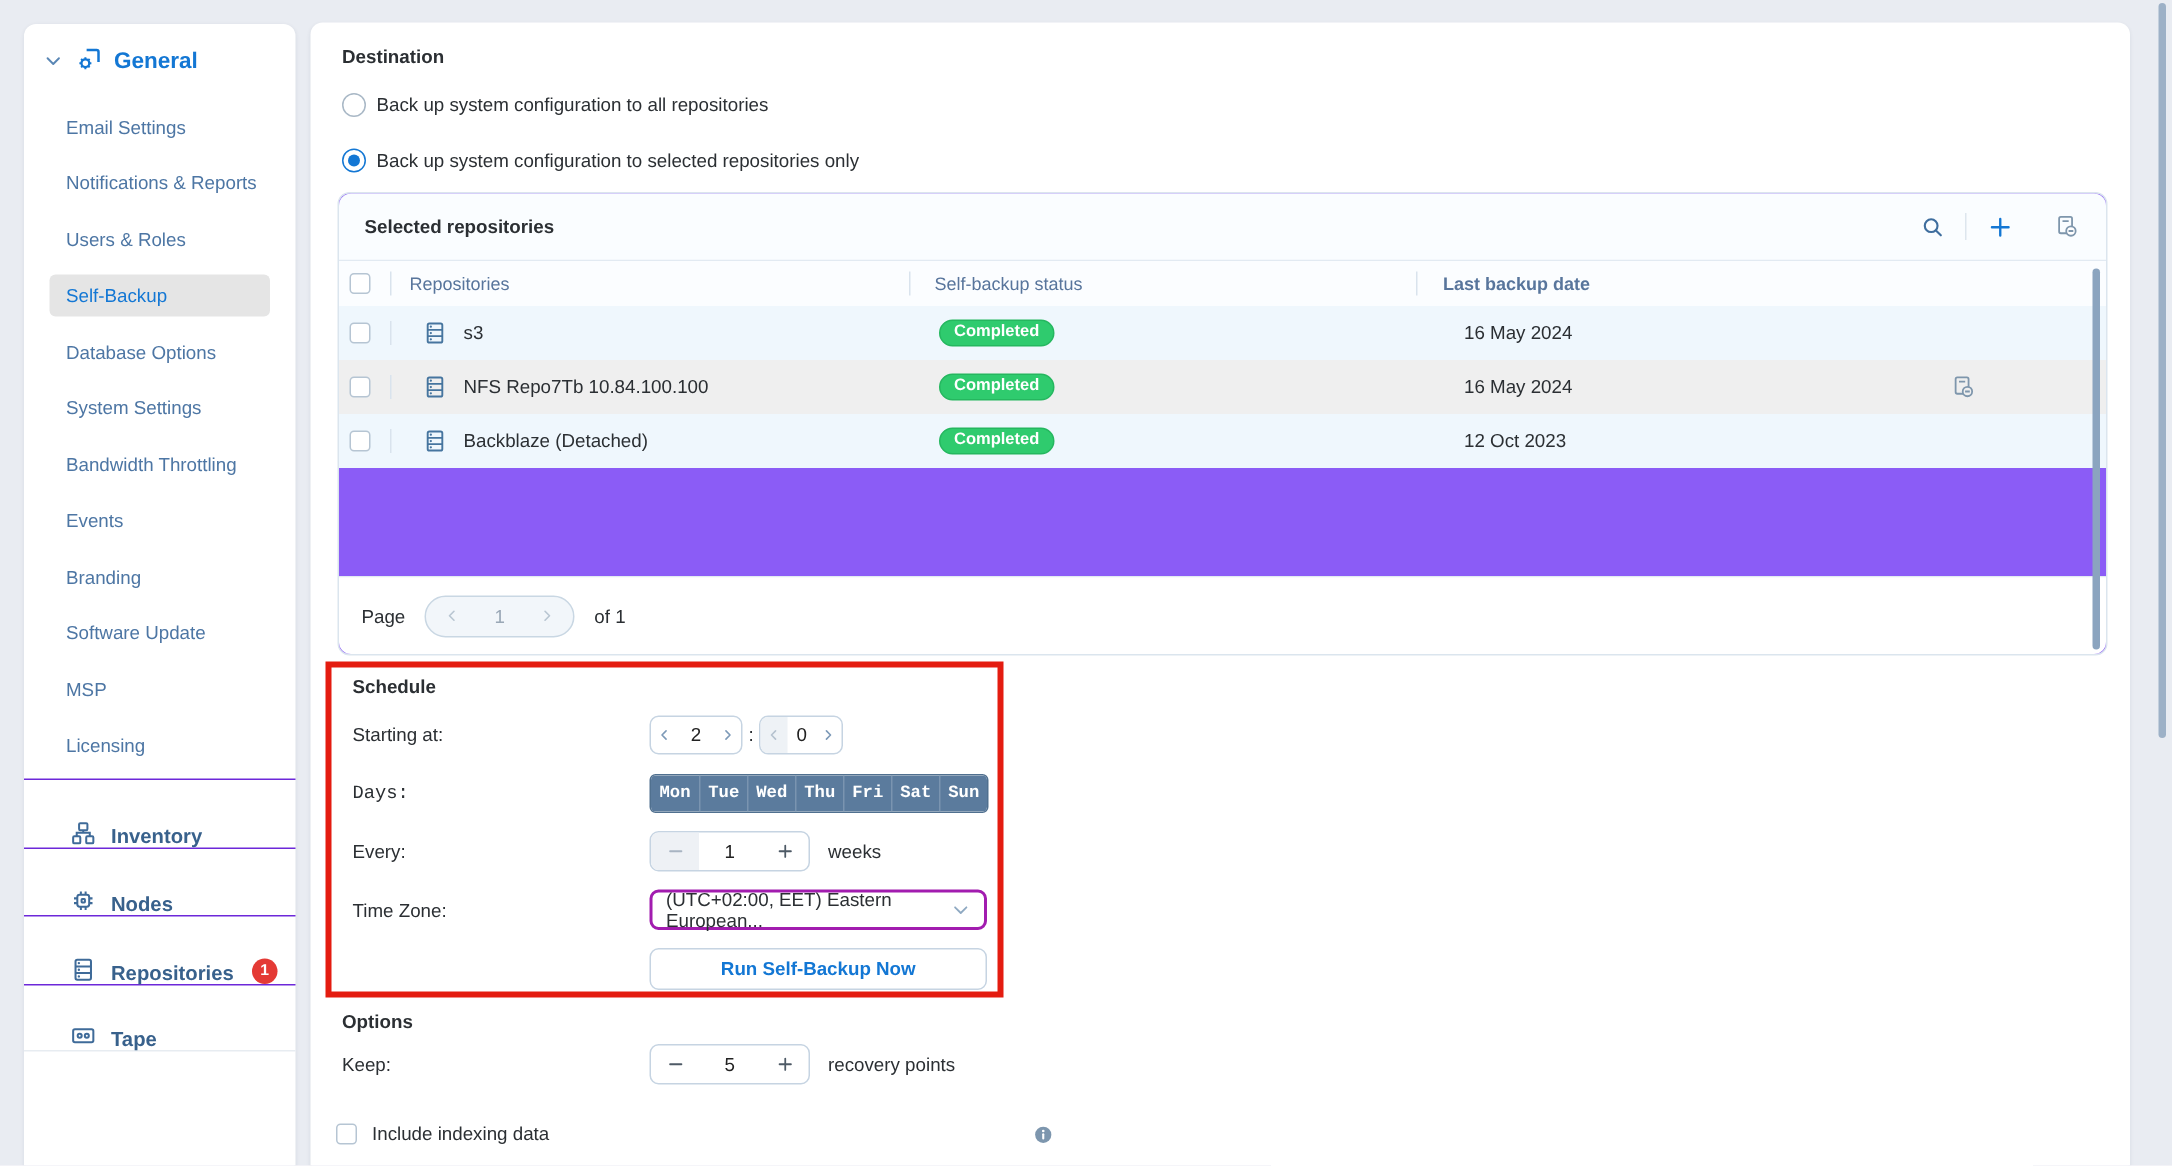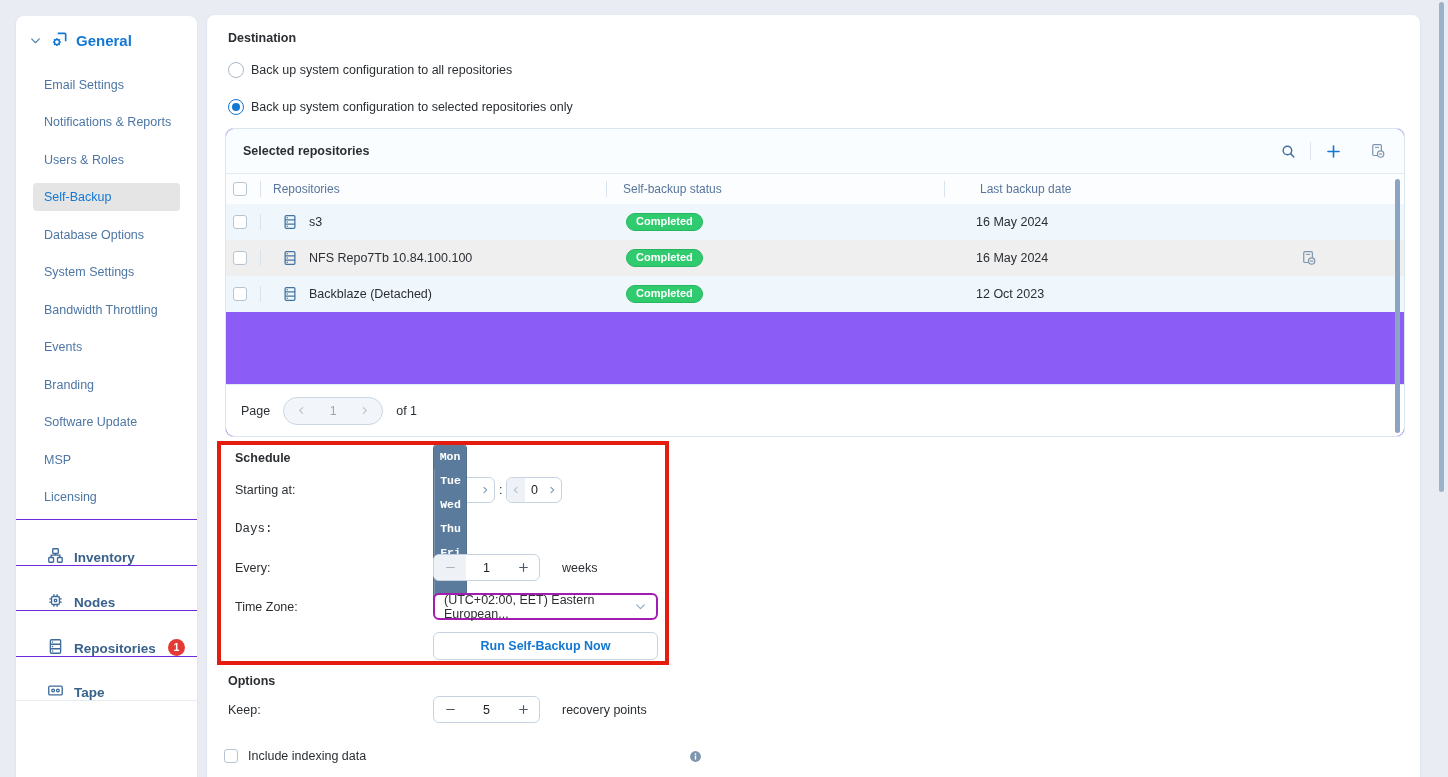--- a/index.html
+++ b/index.html
@@ -49,52 +49,52 @@
   .t-row { height:36px; display:flex; align-items:center; background:#eff7fd; font-size:12.5px; color:#2b2f33; position:relative; }
   .t-row.hov { background:#efefef; }
   .c1 { flex:0 0 34px; display:flex; align-items:center; padding-left:7px; }
   .c2 { flex:0 0 346px; display:flex; align-items:center; }
   .c3 { flex:0 0 338px; display:flex; align-items:center; }
   .c4 { flex:1 1 auto; display:flex; align-items:center; }
   .vdiv { width:1px; height:16px; background:#d9e3ed; flex:0 0 1px; }
   .cb { width:14px; height:14px; border:1px solid #b6c5d3; border-radius:3px; background:#fff; cursor:pointer; }
   .hcell-lbl { margin-left:12px; }
   .c3 .hcell-lbl { margin-left:16px; }
-  .c4 .hcell-lbl { margin-left:35px; }
+  .c4 .hcell-lbl { margin-left:17px;font-weight:bold; }
   .repo-ic { margin-left:20px; color:#46759f; display:flex; }
   .repo-name { margin-left:10px; }
   .badge { margin-left:20px; background:#2fcb6e; border:1px solid #25b75f; color:#fff;
            font-size:11px; font-weight:700; padding:2px 9px 3px; border-radius:10px; line-height:1; }
   .date-val { margin-left:32px; }
   .row-detach { position:absolute; right:86px; top:9px; cursor:pointer; }
 
   .t-pagination { position:absolute; left:0; right:0; bottom:0; height:52px; border-top:1px solid #e2eaf2;
                   display:flex; align-items:center; padding-left:15px; background:#fff; border-radius:0 0 8px 8px;
                   font-size:12.5px; color:#2b2f33; }
   .pg-pill { margin-left:13px; width:100px; height:28px; border:1px solid #c9d7e3; border-radius:14px;
              background:#f2f6fa; display:flex; align-items:center; justify-content:space-between;
              padding:0 12px; color:#9aa8b6; }
   .pg-of { margin-left:13px; }
   .t-scroll { position:absolute; top:50px; right:4px; width:5px; height:254px; background:#8ba4bf; border-radius:3px; cursor:pointer; }
 
   
   .f-row { position:absolute; left:28px; display:flex; align-items:center; }
   .f-lbl { width:198px; font-size:12.5px; color:#2b2f33; }
   .f-lbl2 { width:205px; font-size:12.5px; color:#2b2f33; }
-  .unit { margin-left:22px; font-size:12.5px; color:#2b2f33; }
+  .unit { margin-left:12px; font-size:12.5px; color:#2b2f33; }
 
   .hspin { width:62px; height:26px; border:1px solid #c6d4e2; border-radius:6px; background:#fff;
            display:flex; align-items:center; overflow:hidden; }
   .hspin.min { width:56px; }
   .hs-btn { width:18px; height:100%; display:flex; align-items:center; justify-content:center; color:#7d9ab8; cursor:pointer; }
   .hs-btn.dis { background:#eef2f6; color:#b6c2cf; }
   .hs-val { flex:1; text-align:center; font-size:12.5px; color:#222; }
   .colon { margin:0 4px; color:#2b2f33; font-size:12.5px; }
 
-  .days { display:flex; border:1px solid #50708f; border-radius:4px; overflow:hidden;flex-direction:column; }
+  .days { display:flex; border:1px solid #50708f; border-radius:4px; overflow:hidden; }
   .day { width:32px; height:24px; line-height:24px; text-align:center; background:#5b7b9d; color:#fff;
          font-size:11.5px; font-weight:700; border-left:1px solid #7a94b0; cursor:pointer; }
   .day:first-child { border-left:none; }
 
   .stepper { width:107px; height:27px; border:1px solid #c6d4e2; border-radius:6px; background:#fff;
              display:flex; align-items:stretch; overflow:hidden; }
   .st-btn { width:32px; display:flex; align-items:center; justify-content:center; color:#4e5a66; cursor:pointer; }
   .st-btn.dis { background:#eef1f5; color:#a8b4c2; }
   .st-val { flex:1; display:flex; align-items:center; justify-content:center; font-size:12.5px; color:#222; }
 

